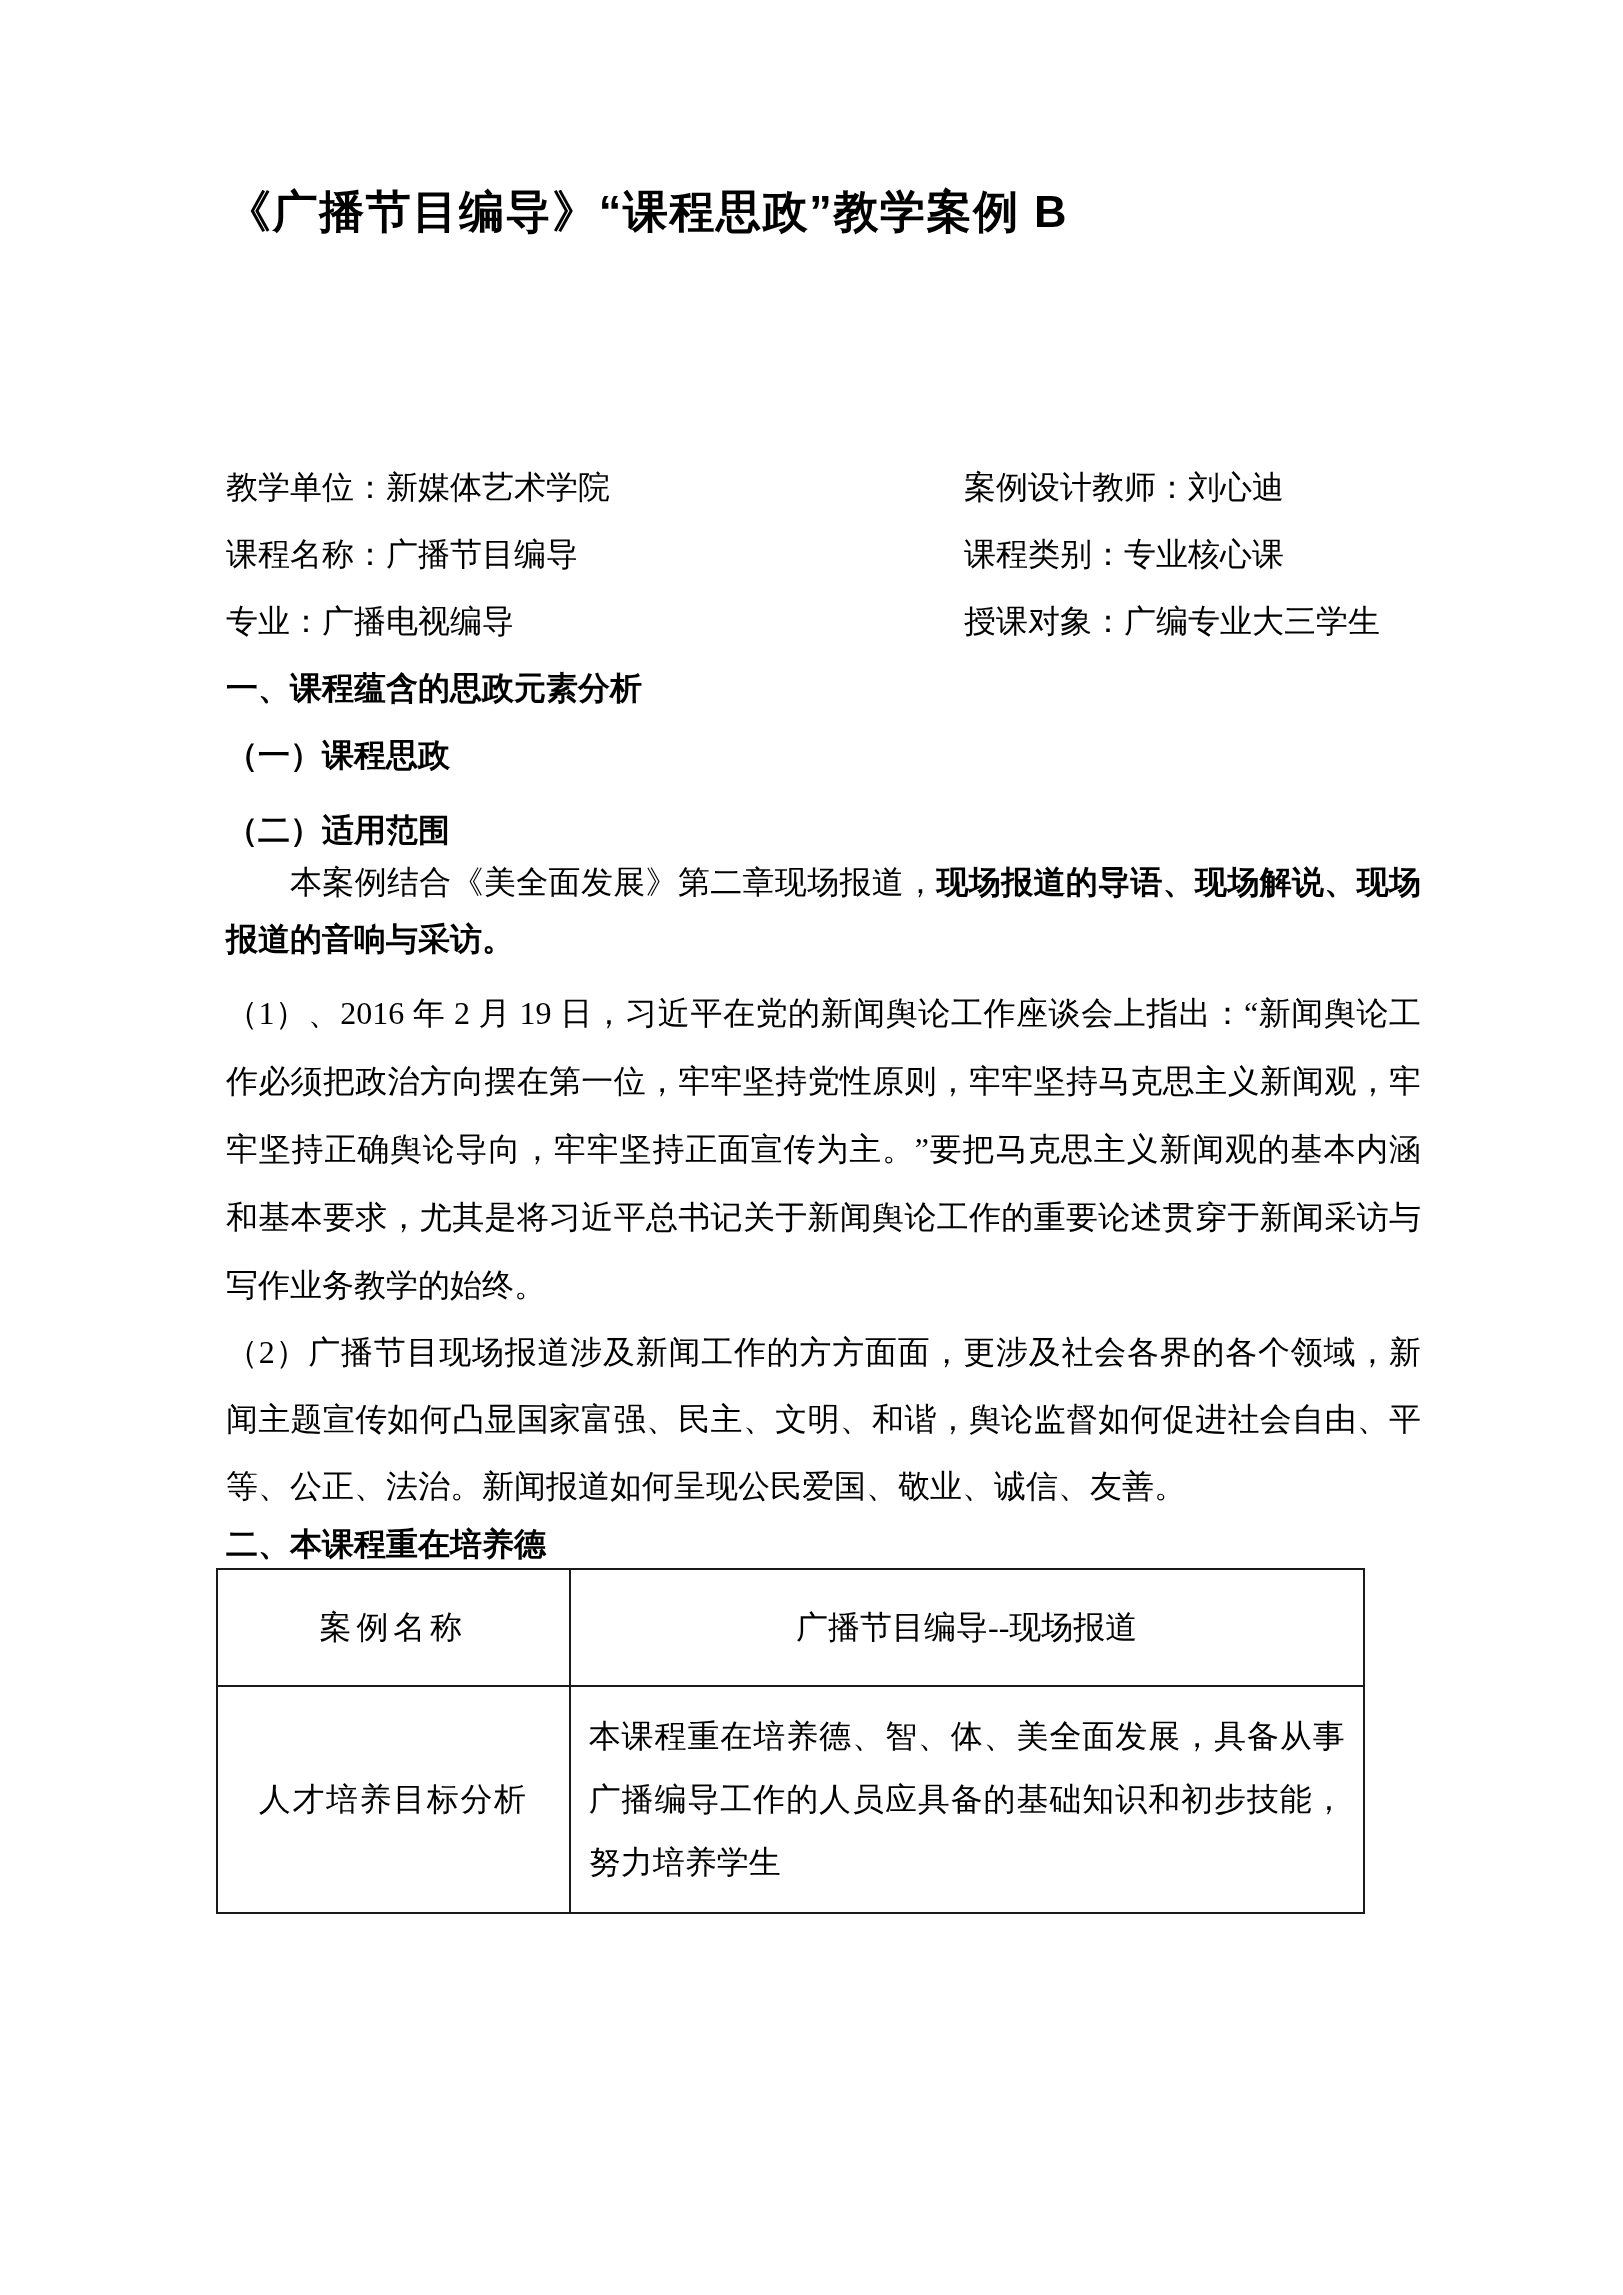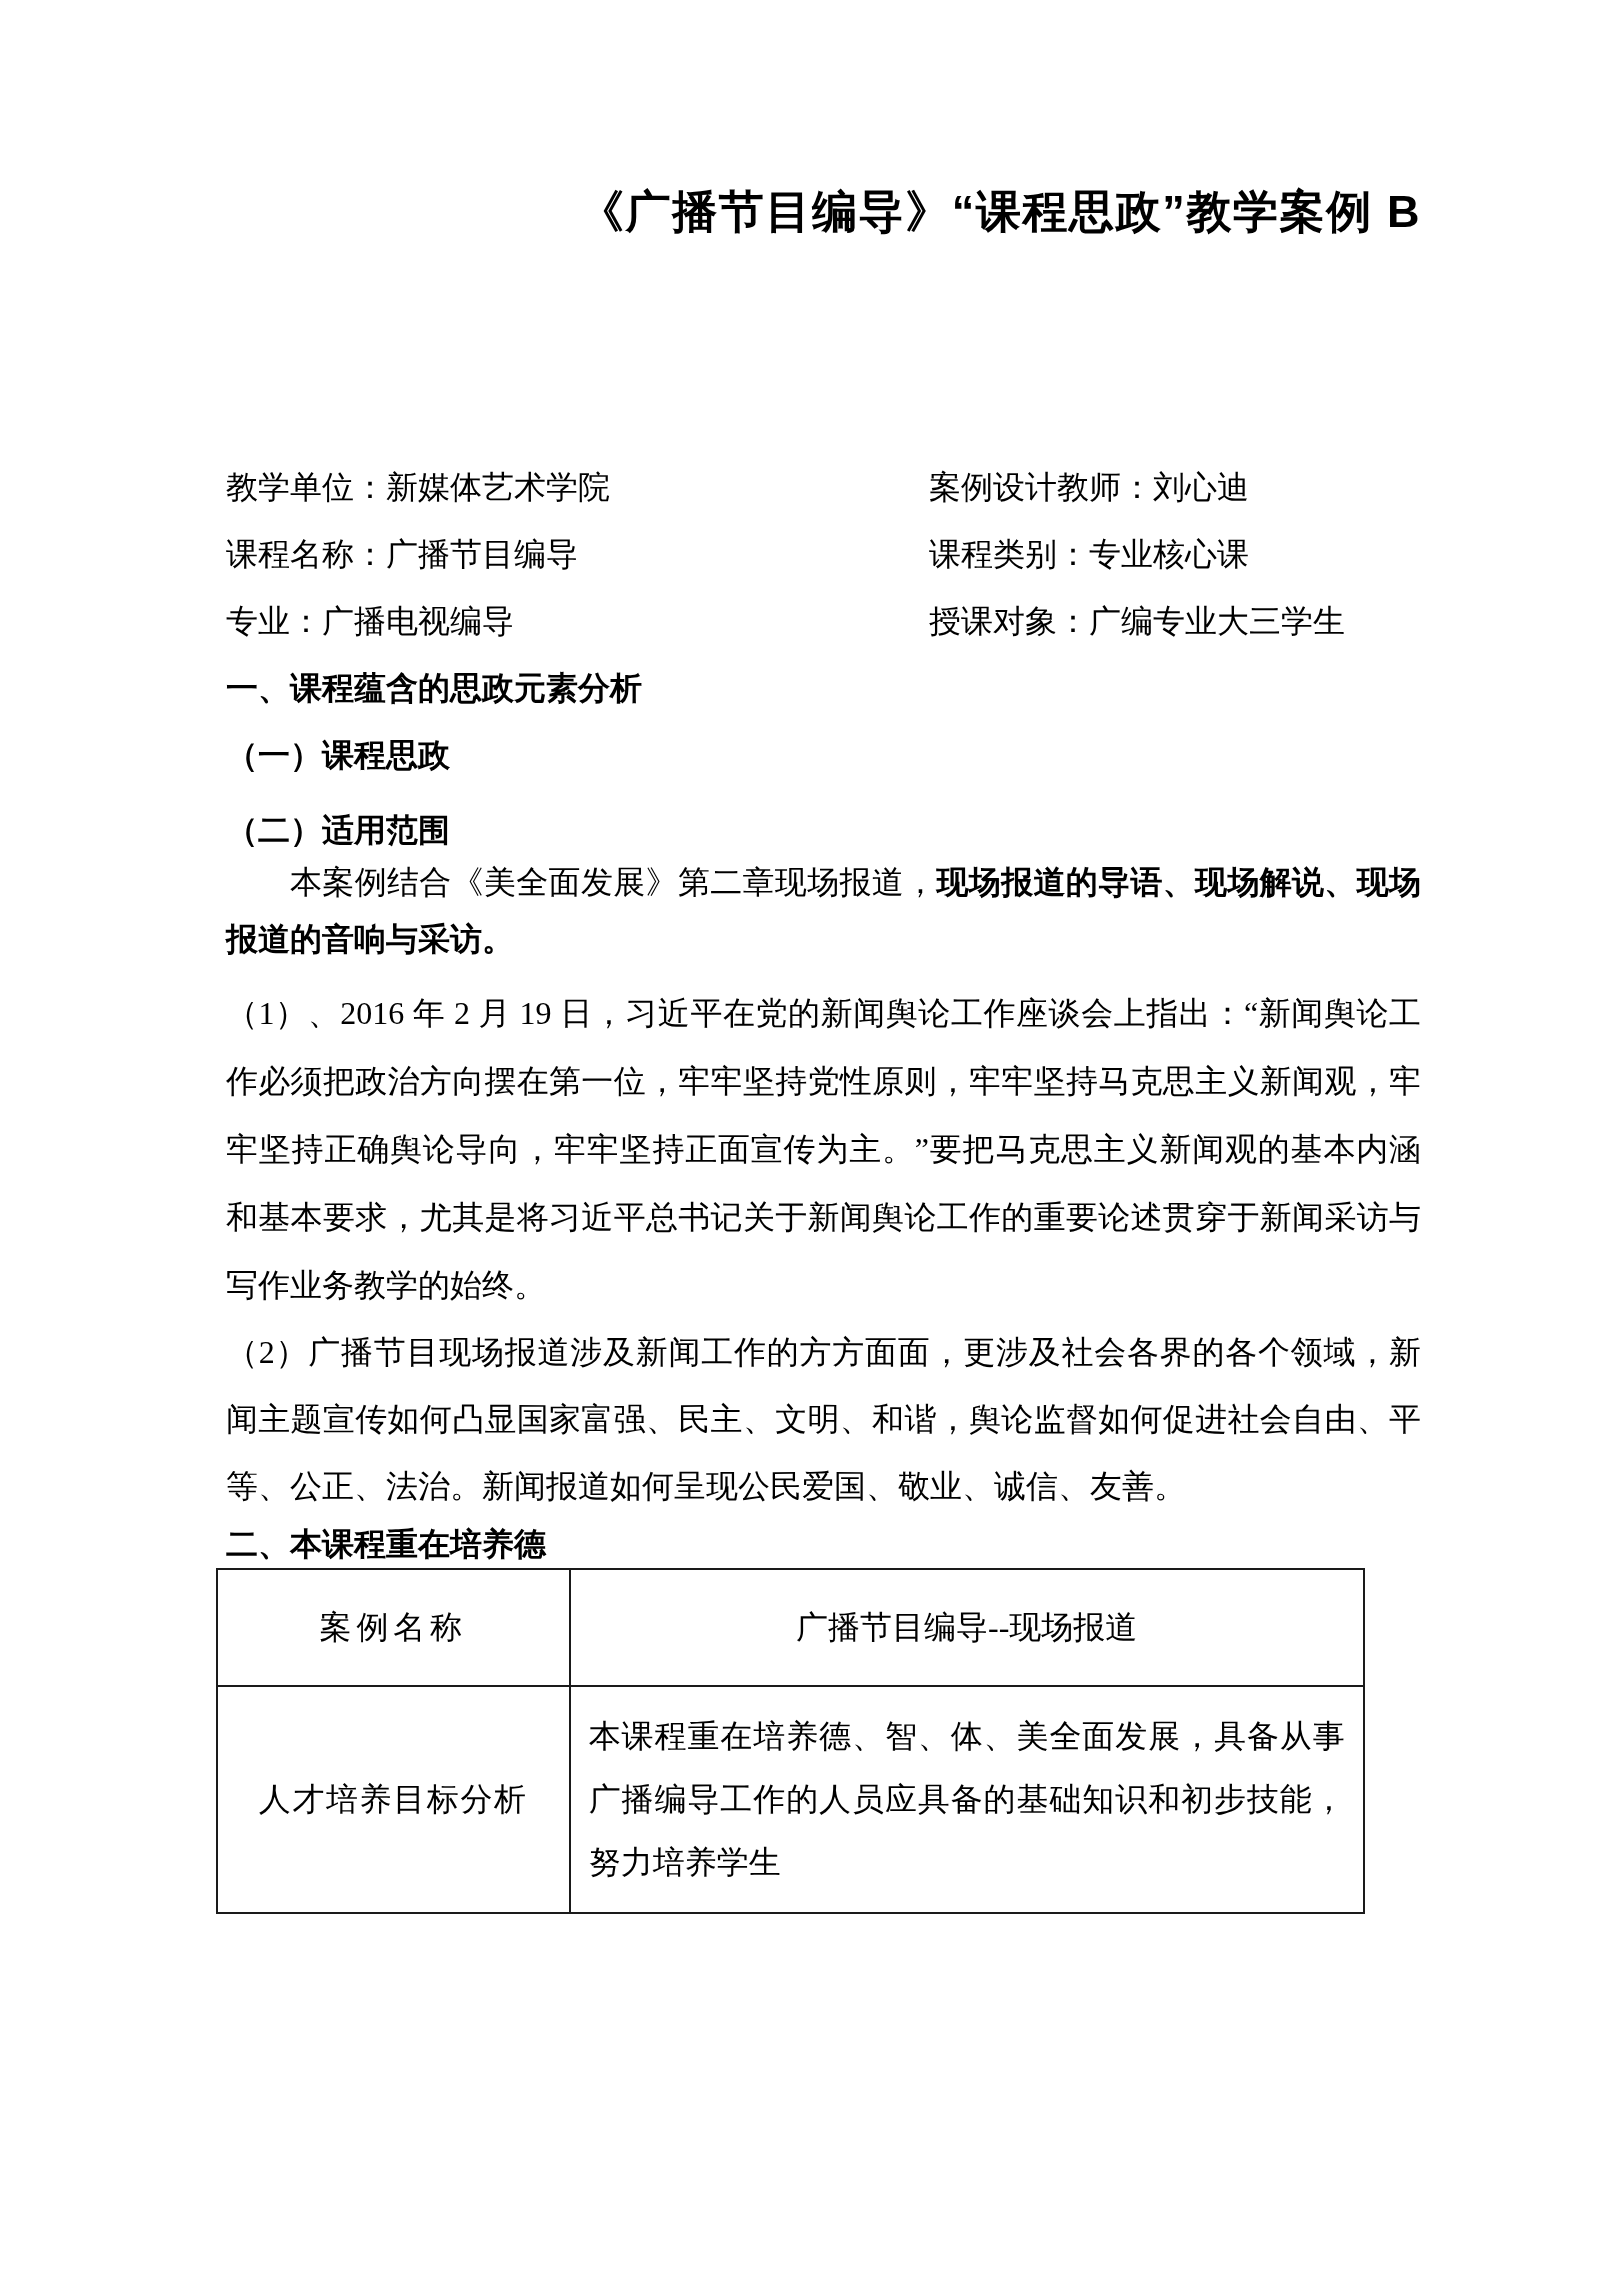--- a/index.html
+++ b/index.html
@@ -9,29 +9,29 @@
     background:#ffffff;
     color:#000000;
     font-family:"Liberation Serif","DejaVu Serif",serif;
     overflow:hidden;
     box-sizing:border-box;
     padding:0 202px 0 226px;
   }
   .doc-title{
     margin:184px 0 0 0;
     line-height:55px;
-    text-align:right;
+    text-align:left;
     font-family:"Liberation Sans","DejaVu Sans",sans-serif;
     font-weight:700;
     font-size:45px;
     letter-spacing:1.6px;
     white-space:nowrap;
   }
   .meta{margin-top:215px;font-size:32px;}
-  .meta-row{display:flex;line-height:67px;}
+  .meta-row{display:flex;line-height:67px;gap:35px;}
   .meta-left{width:703px;flex:0 0 703px;}
   .meta-right{flex:1;}
   .h-major{font-weight:700;font-size:32px;line-height:67px;margin:0;}
   .h-sub{font-weight:700;font-size:32px;line-height:67px;margin:0;}
   .h-sub-tight{font-weight:700;font-size:32px;line-height:48px;margin:0;}
   .para{
     font-size:32px;line-height:67px;margin:0;
     text-align:justify;text-justify:inter-ideograph;
   }
   .indent{text-indent:2em;}

